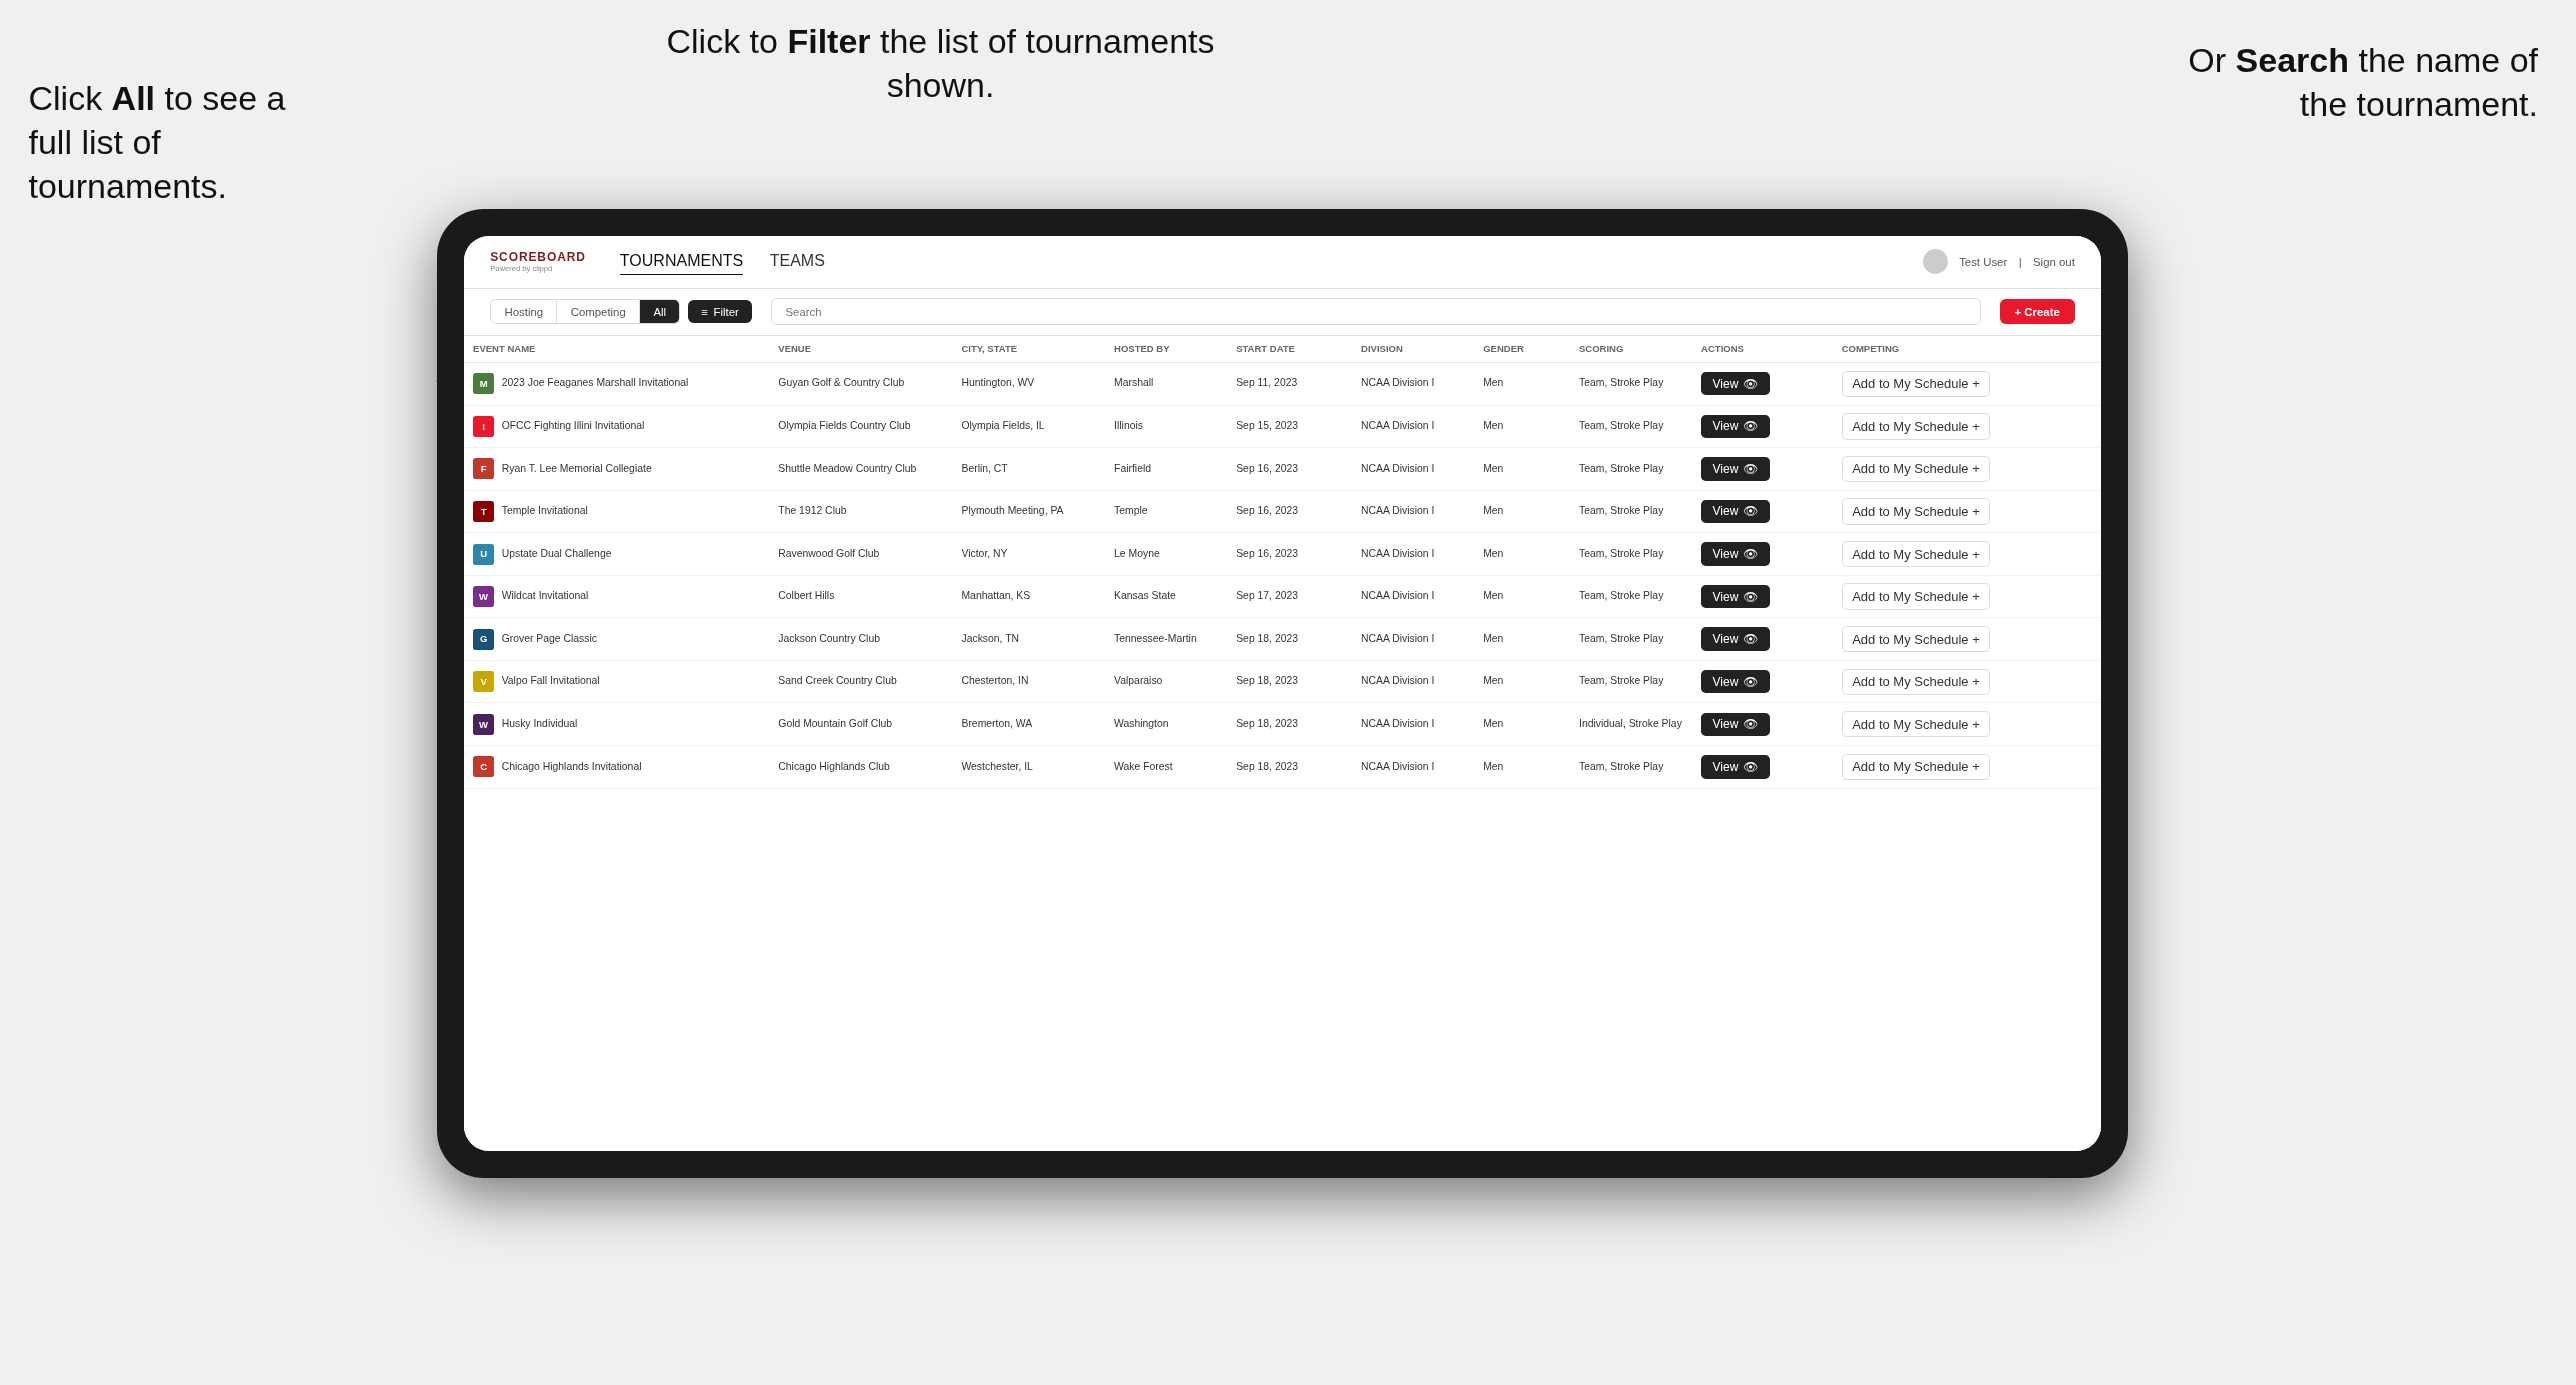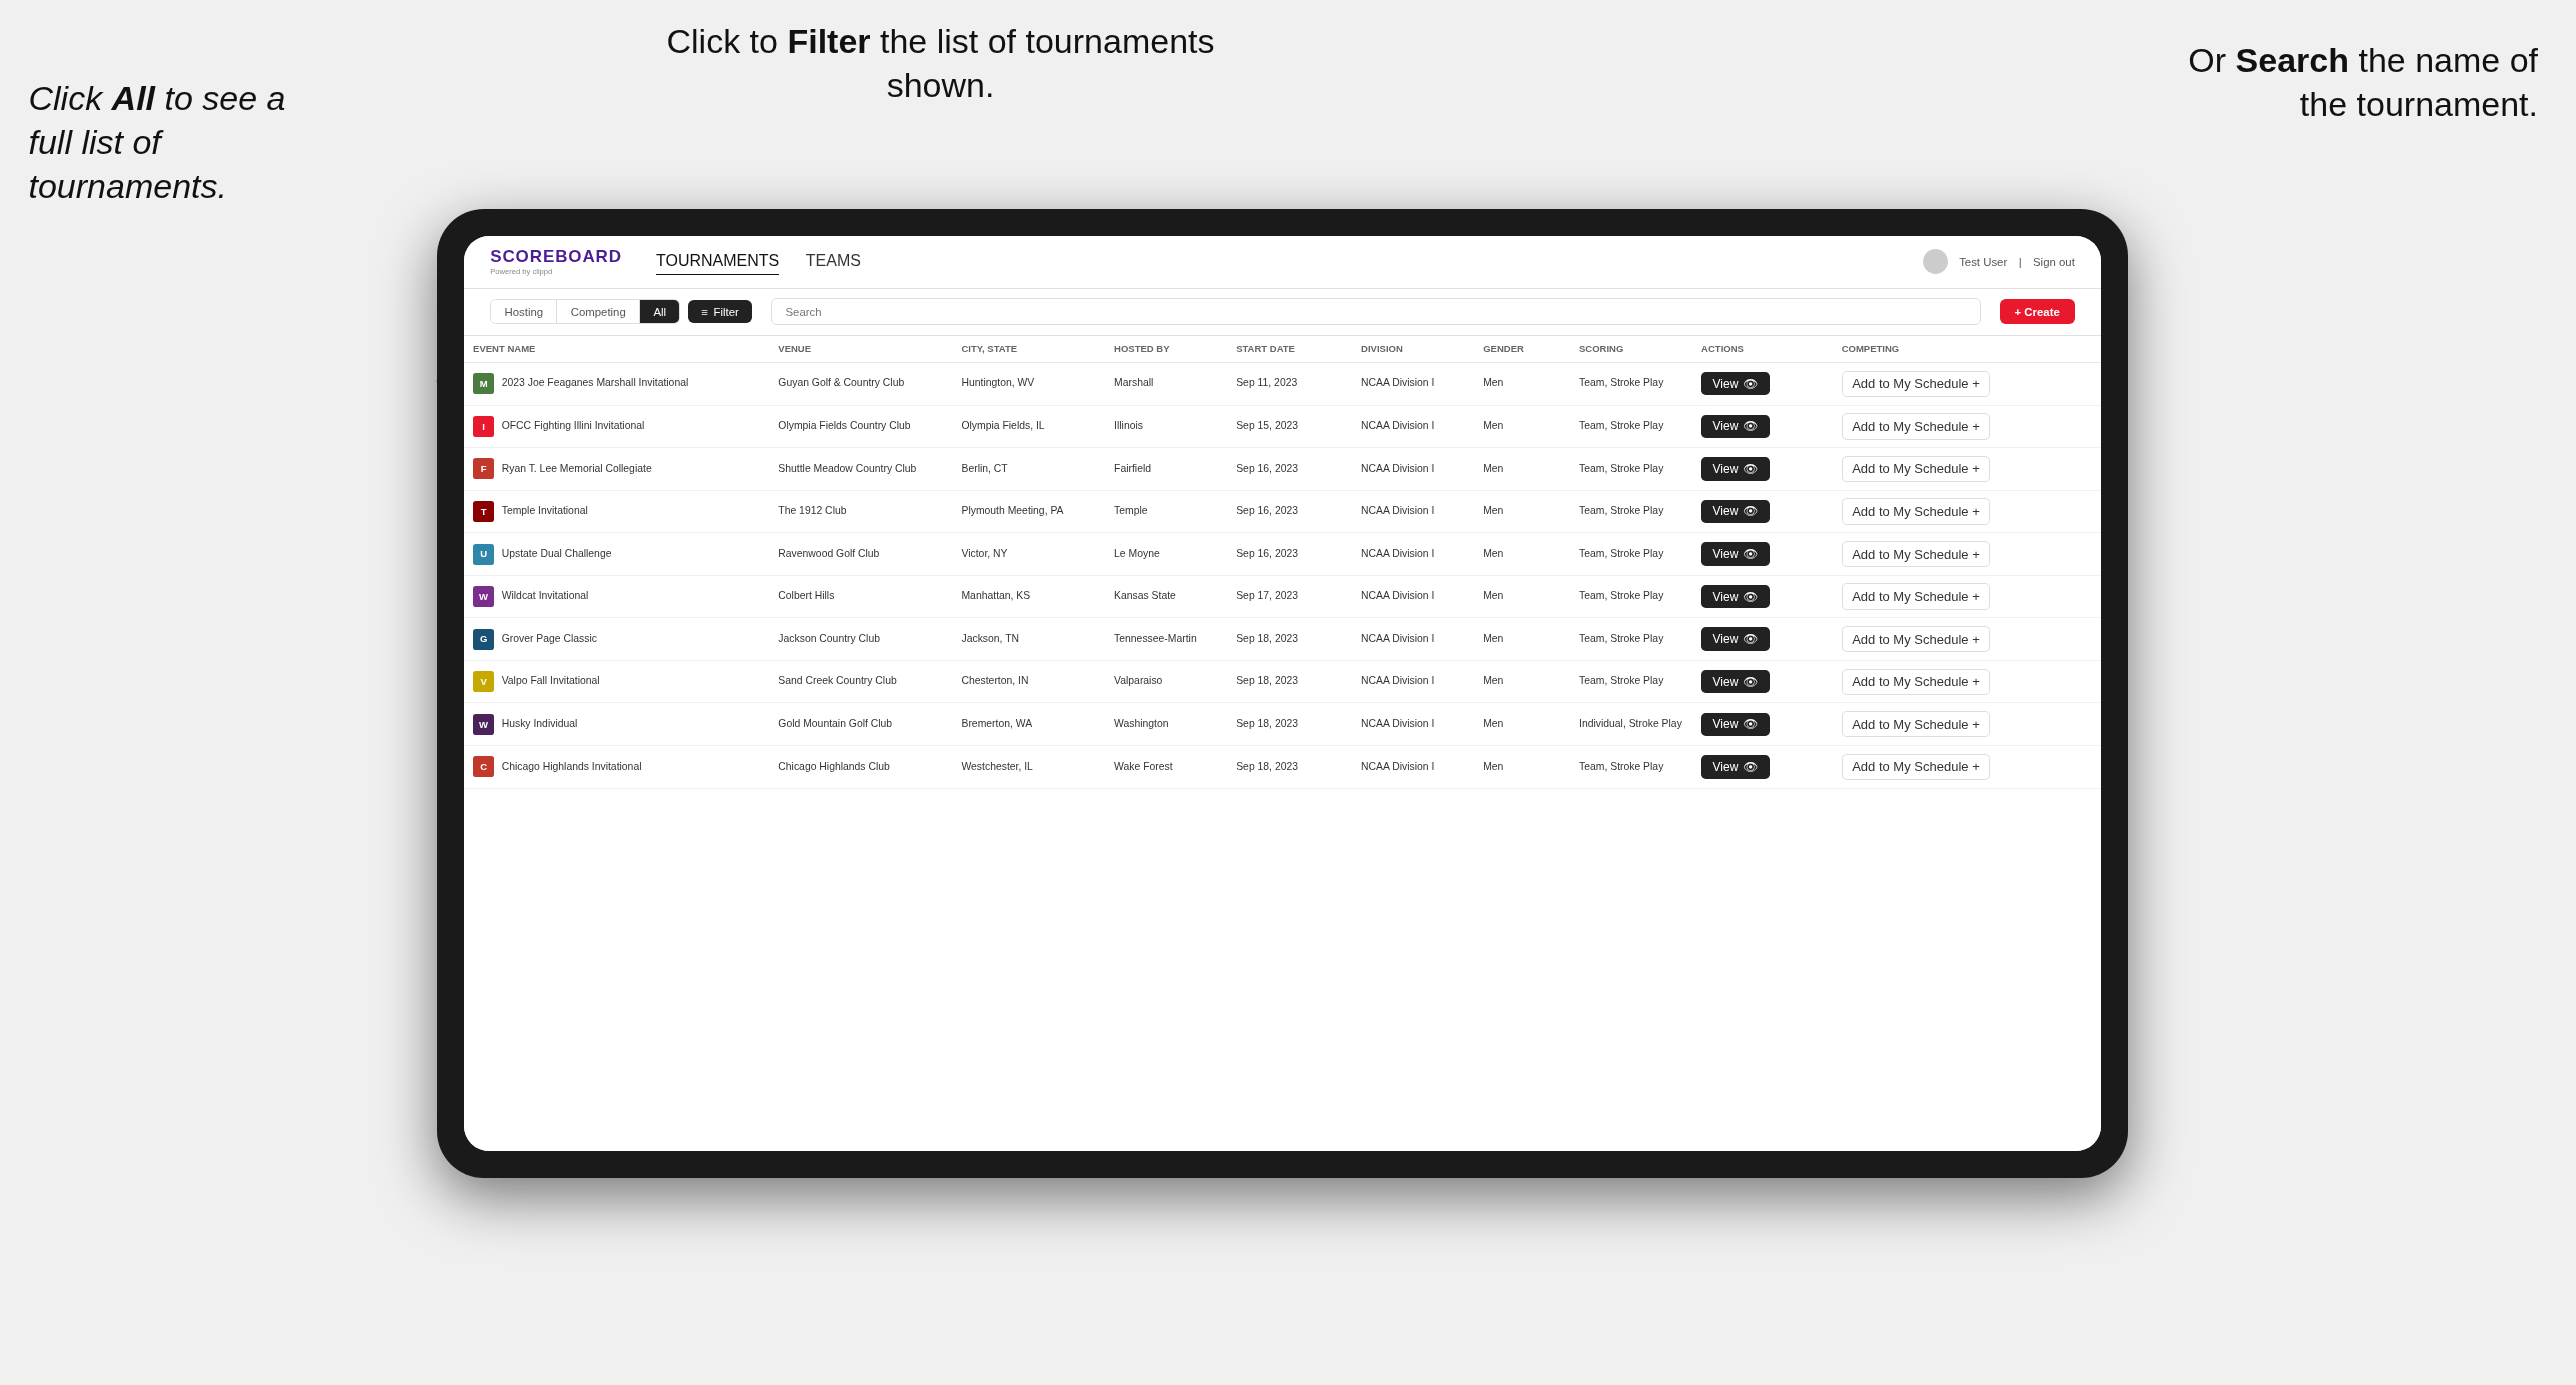--- a/index.html
+++ b/index.html
@@ -14,21 +14,21 @@
 
     
     .annotation {
       position: absolute;
       font-size: 34px;
       color: #111;
       line-height: 1.3;
     }
     .annotation strong { font-weight: 800; }
 
-    .ann-top-left { top: 76px; left: 28.5px; width: 294px; font-style: italic; }
+    .ann-top-left { top: 76px; left: 28.5px; width: 294px; }
     .ann-top-center { top: 19px; left: 665px; width: 551px; text-align: center; }
     .ann-top-right { top: 38px; right: 38px; width: 361px; text-align: right; }
 
     
     .arrows-overlay {
       position: absolute;
       top: 0; left: 0;
       width: 2576px;
       height: 1386px;
       pointer-events: none;
@@ -67,23 +67,23 @@
       align-items: center;
       flex-shrink: 0;
     }
 
     .logo-area {
       display: flex;
       flex-direction: column;
       margin-right: 34px;
     }
     .logo-text {
-      font-size: 17px;
+      font-size: 12px;
       font-weight: 900;
-      color: #4c1d95;
+      color: #7f1d1d;
       letter-spacing: 0.9px;
     }
     .logo-sub {
       font-size: 7.6px;
       color: #888;
     }
 
     .nav-tabs {
       display: flex;
       gap: 26.6px;

